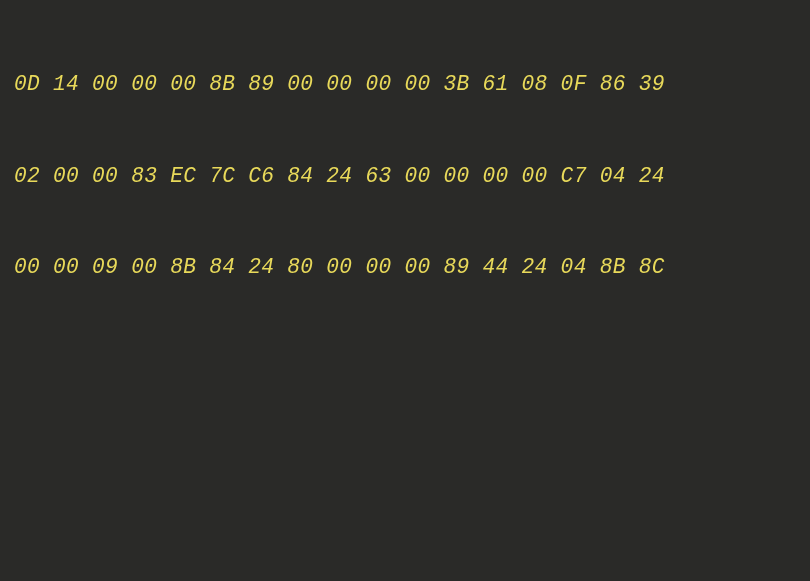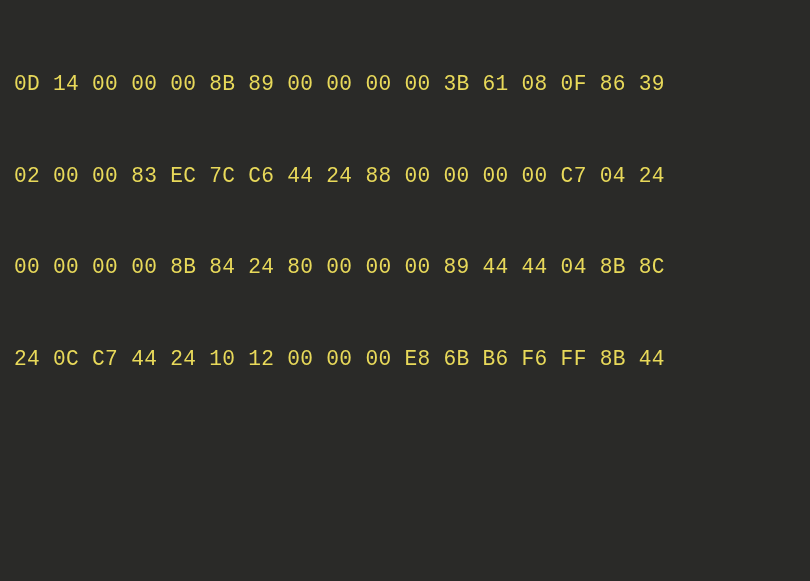--- a/index.html
+++ b/index.html
@@ -7,41 +7,41 @@
       width: 810px;
       height: 581px;
       background: #2a2a28;
       font-family: 'Menlo', 'Consolas', 'Courier New', monospace;
       overflow: hidden;
     }
     .terminal {
       padding: 8px 14px;
       width: 100%;
       height: 100%;
+      font-style: italic;
     }
     .hex-block {
       color: #e8d95a;
       font-size: 21.2px;
       line-height: 1.44;
       letter-spacing: 0.3px;
       white-space: pre;
       font-weight: 500;
     }
     .hex-row { display: block; }
   </style>
 </head>
 <body>
 
 <div class="terminal">
 
   <div class="hex-block">
     <span class="hex-row">0D 14 00 00 00 8B 89 00 00 00 00 3B 61 08 0F 86 39</span>
-    <span class="hex-row">02 00 00 83 EC 7C C6 44 24 88 00 00 00 00 C7 04 24</span>
-    <span class="hex-row">00 00 00 00 8B 84 24 80 00 00 00 89 44 44 04 8B 8C</span>
-    <span class="hex-row">24 0C C7 44 24 10 12 00 00 00 E8 6B B6 F6 FF 8B 44</span>
+    <span class="hex-row">02 00 00 83 EC 7C C6 84 24 63 00 00 00 00 C7 04 24</span>
+    <span class="hex-row">00 00 09 00 8B 84 24 80 00 00 00 89 44 24 04 8B 8C</span>
     
     
     
     
     
   </div>
 
 </div>
 
 </body></html>

